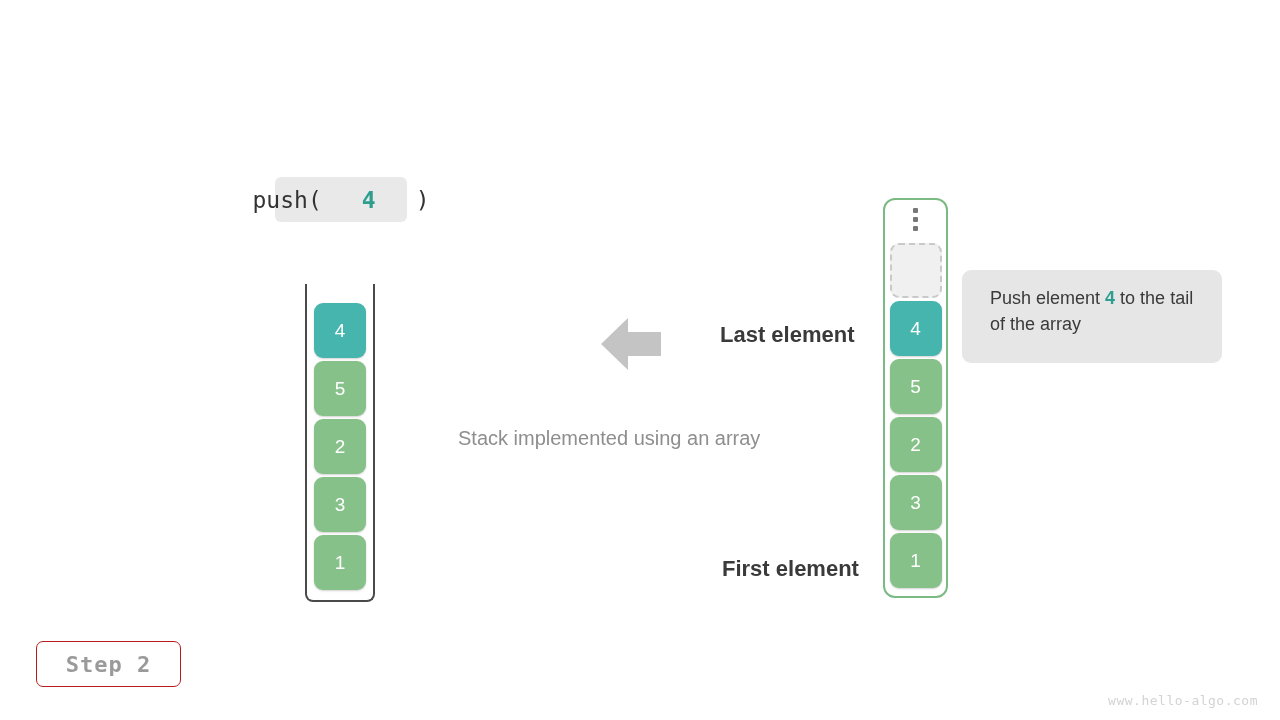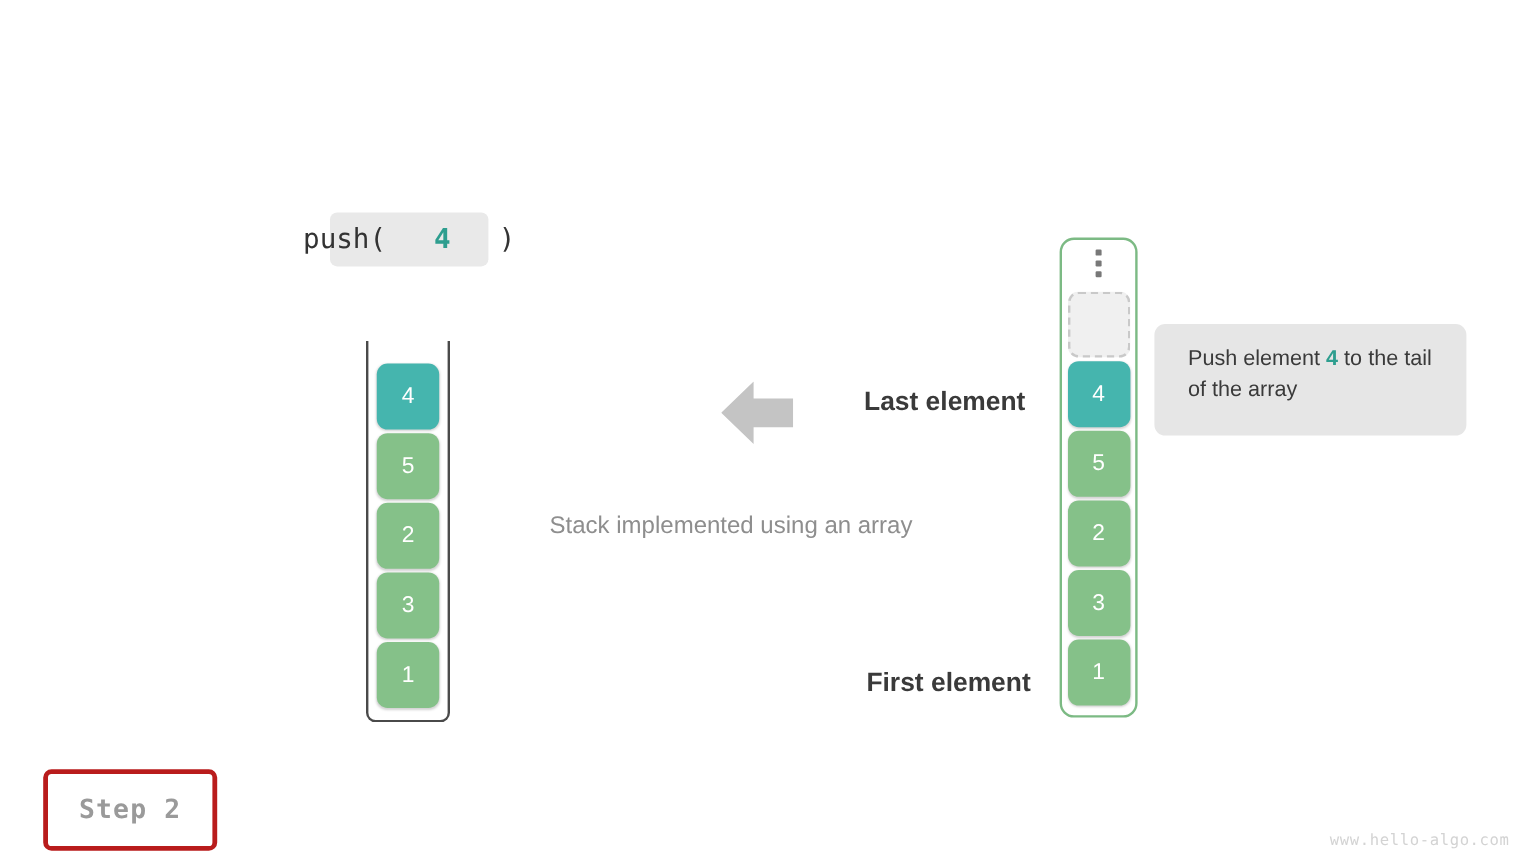--- a/index.html
+++ b/index.html
@@ -192,24 +192,24 @@
     color: #8e8e8e;
     white-space: nowrap;
   }
 
   
   .step-badge {
     position: absolute;
     left: 36px;
     top: 641px;
     width: 145px;
-    height: 68px;
-    box-sizing: border-box;
-    background: #ffffff;
-    border: 4px solid #b91c1c;
+    height: 46px;
+    box-sizing: border-box;
+    background: #ffffff;
+    border: 1px solid #b91c1c;
     border-radius: 7px;
     display: flex;
     align-items: center;
     justify-content: center;
     font-family: "DejaVu Sans Mono", "Liberation Mono", monospace;
     font-size: 22px;
     font-weight: bold;
     color: #9a9a9a;
     letter-spacing: 1px;
   }

